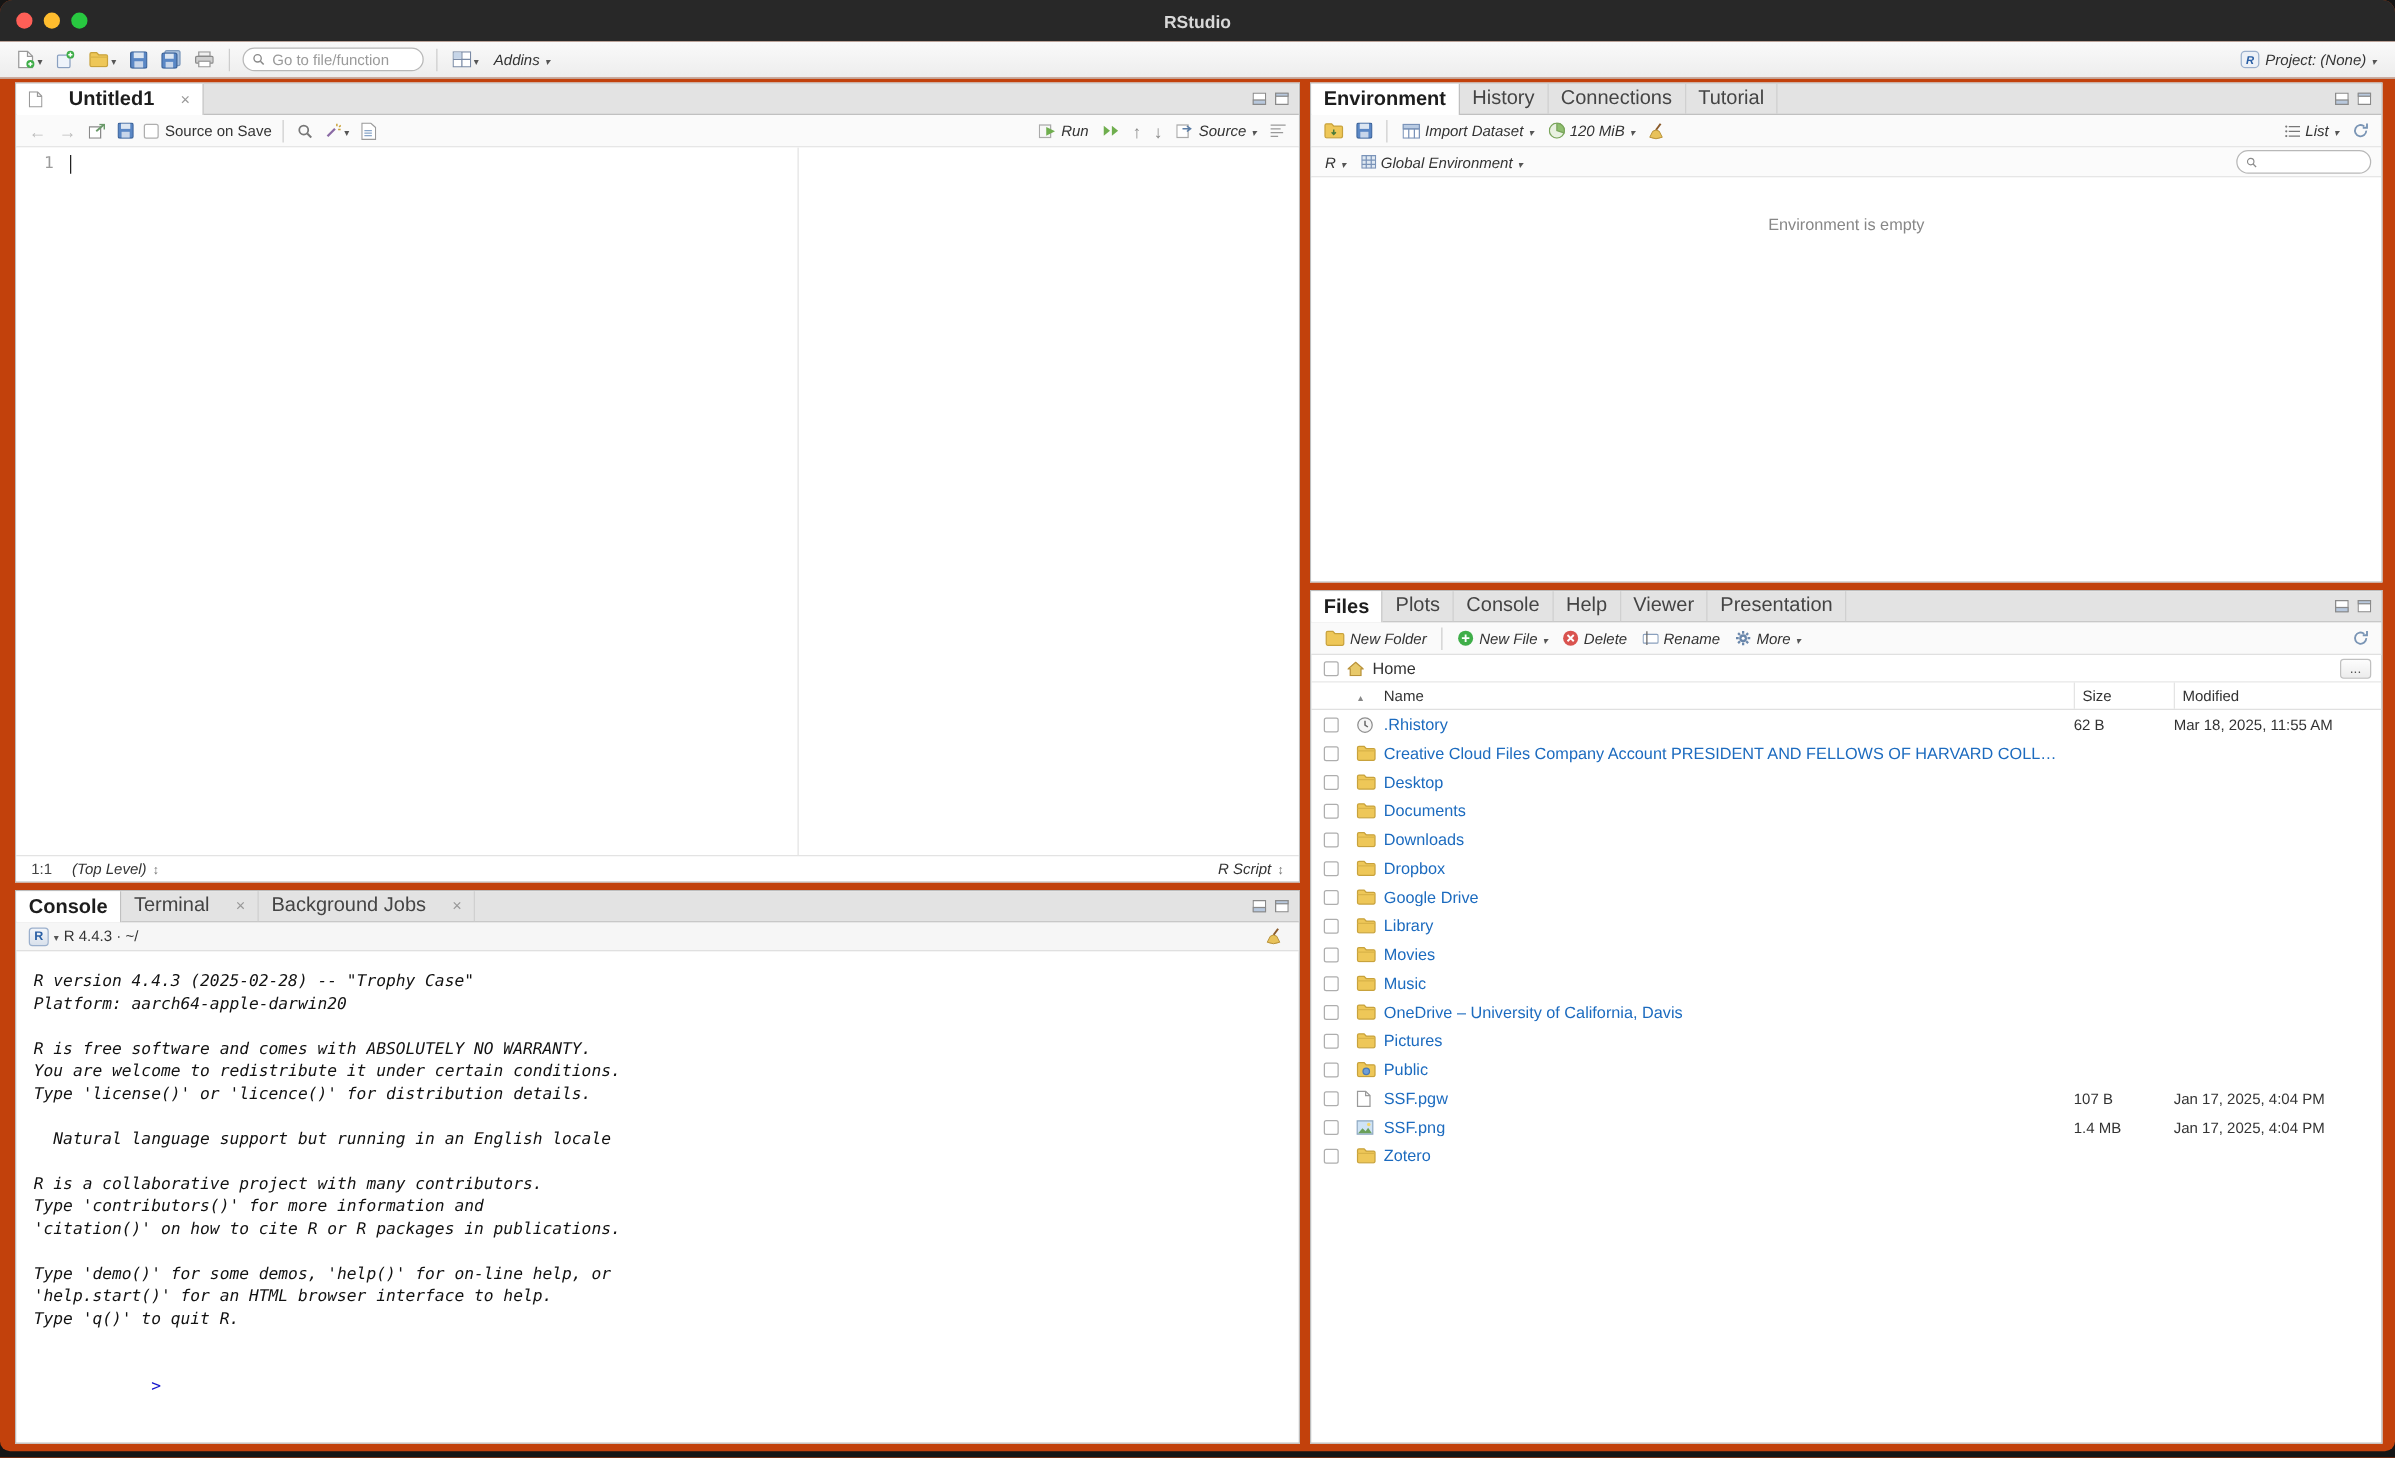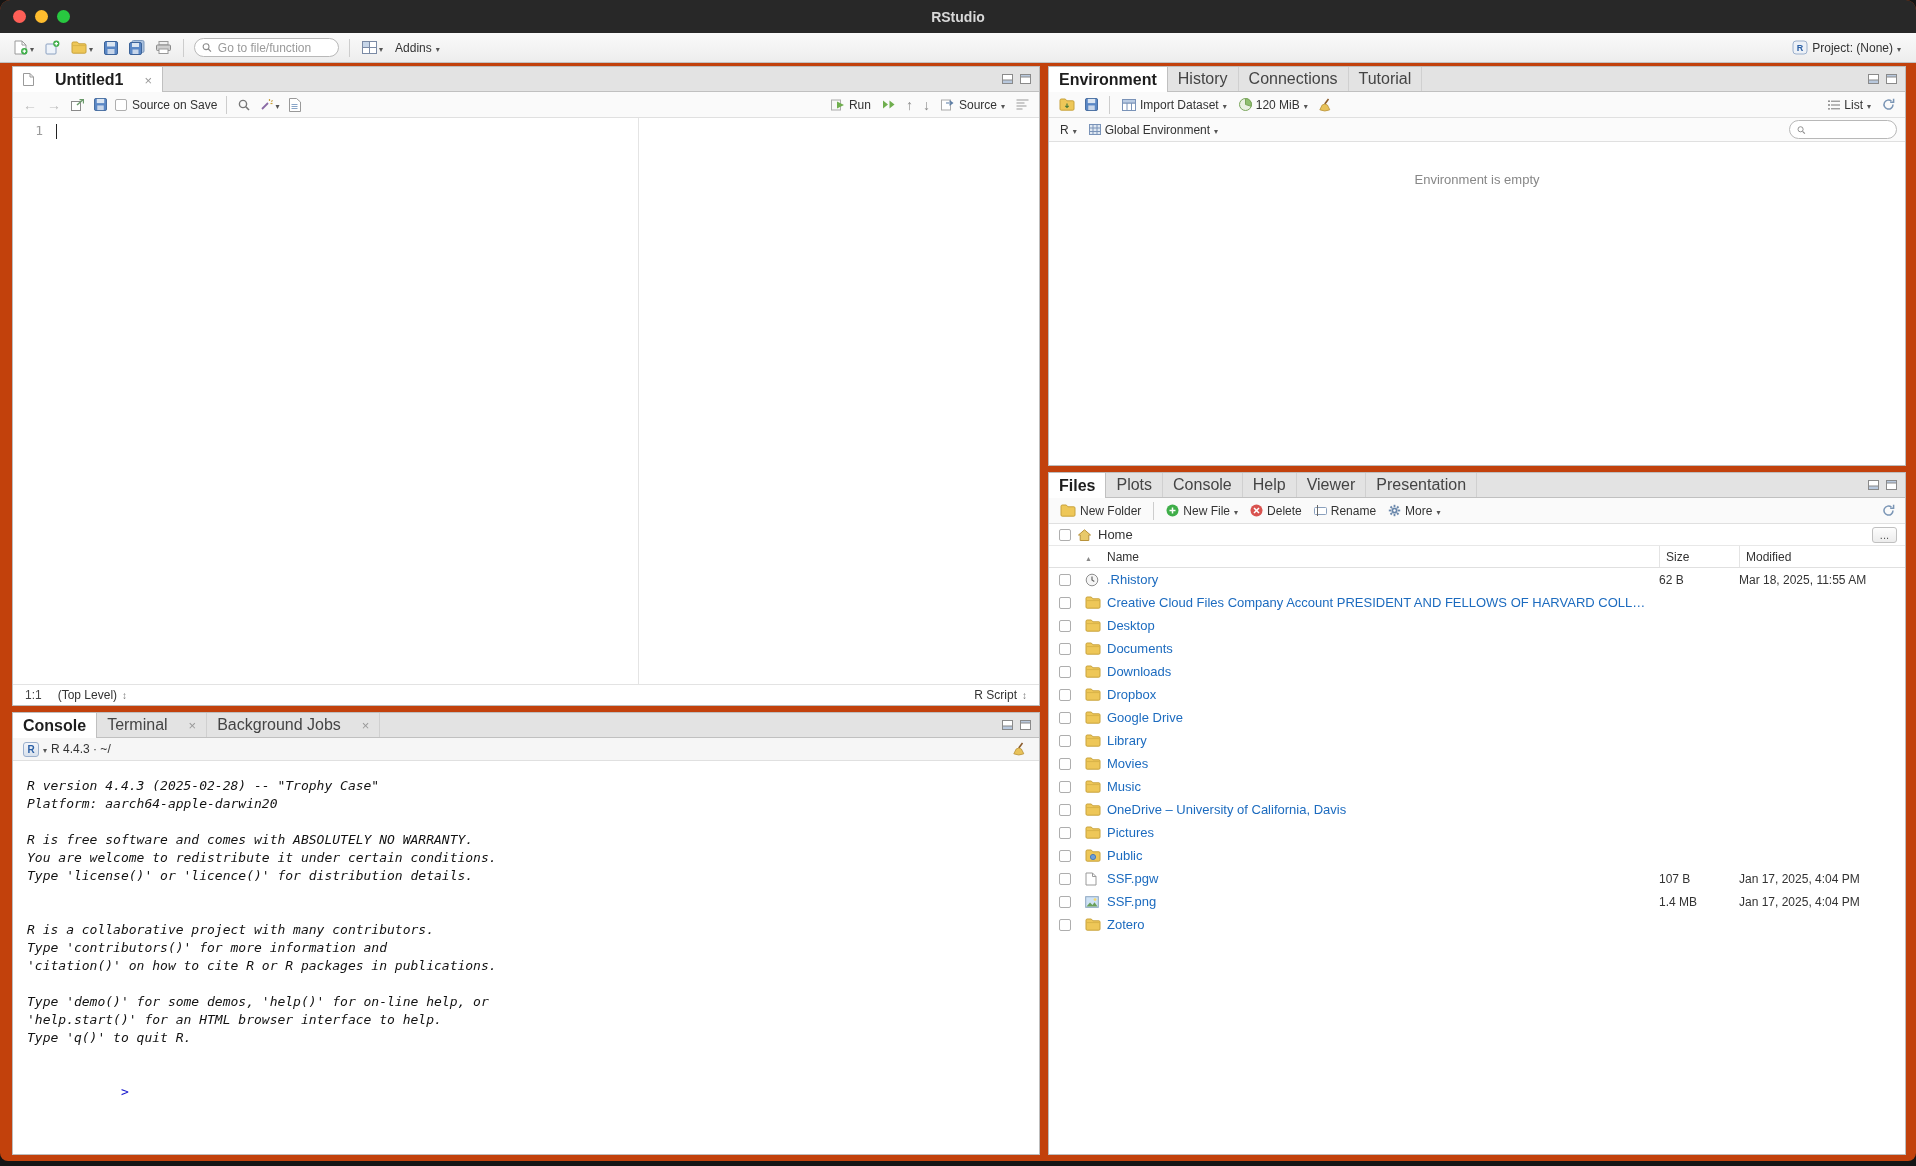--- a/index.html
+++ b/index.html
@@ -26,21 +26,21 @@
   .tl { width:13px; height:13px; border-radius:50%; display:inline-block; }
   .tl.red { background:var(--traffic-red,#ff5f57); }
   .tl.yellow { background:var(--traffic-yellow,#febc2e); }
   .tl.green { background:var(--traffic-green,#28c840); }
   .win-title { position:absolute; left:0; right:0; text-align:center; color:#d8d8d8; font-size:14px; font-weight:bold; }
 
   
   .toolbar-main { height:30px; flex:0 0 auto; background:linear-gradient(#fafafa,#ededed);
     border-bottom:1px solid #c2c2c2; display:flex; align-items:center; padding:0 12px; gap:7px; }
   .ibtn { display:inline-flex; align-items:center; gap:2px; padding:2px; border-radius:3px; }
-  .btn  { display:inline-flex; align-items:center; gap:4px; padding:2px 3px; border-radius:3px; font-size:12px; color:#333; white-space:nowrap; }
+  .btn  { display:inline-flex; align-items:center; gap:4px; padding:2px 3px; border-radius:3px; font-size:12px; color:#333; white-space:nowrap;font-style:italic; }
   .tsep { width:1px; height:18px; background:#cdcdcd; margin:0 3px; }
   .caret::before { content:"▾"; font-size:8px; color:#555; line-height:1; }
   .grow { flex:1; }
   .glyph { font-size:14px; color:#8a8a8a; line-height:1; padding:1px 2px; }
   .glyph.dim { color:#bdbdbd; }
 
   .searchbox { display:flex; align-items:center; gap:4px; background:#fff; border:1px solid #b8b8b8;
     border-radius:10px; height:19px; padding:0 7px; }
   .searchbox input { border:none; outline:none; background:transparent; font-size:12px; width:100%;
     color:#333; font-family:"Liberation Sans",sans-serif; }
@@ -392,20 +392,21 @@
 
         <div class="console-body">
           <div class="console-lines">
               <div class="console-line">R version 4.4.3 (2025-02-28) -- "Trophy Case"</div>
               <div class="console-line">Platform: aarch64-apple-darwin20</div>
               <div class="console-line">&nbsp;</div>
               <div class="console-line">R is free software and comes with ABSOLUTELY NO WARRANTY.</div>
               <div class="console-line">You are welcome to redistribute it under certain conditions.</div>
               <div class="console-line">Type 'license()' or 'licence()' for distribution details.</div>
               <div class="console-line">&nbsp;</div>
+              <div class="console-line">  Natural language support but running in an English locale</div>
               <div class="console-line">&nbsp;</div>
               <div class="console-line">R is a collaborative project with many contributors.</div>
               <div class="console-line">Type 'contributors()' for more information and</div>
               <div class="console-line">'citation()' on how to cite R or R packages in publications.</div>
               <div class="console-line">&nbsp;</div>
               <div class="console-line">Type 'demo()' for some demos, 'help()' for on-line help, or</div>
               <div class="console-line">'help.start()' for an HTML browser interface to help.</div>
               <div class="console-line">Type 'q()' to quit R.</div>
               <div class="console-line">&nbsp;</div>
             </div>

